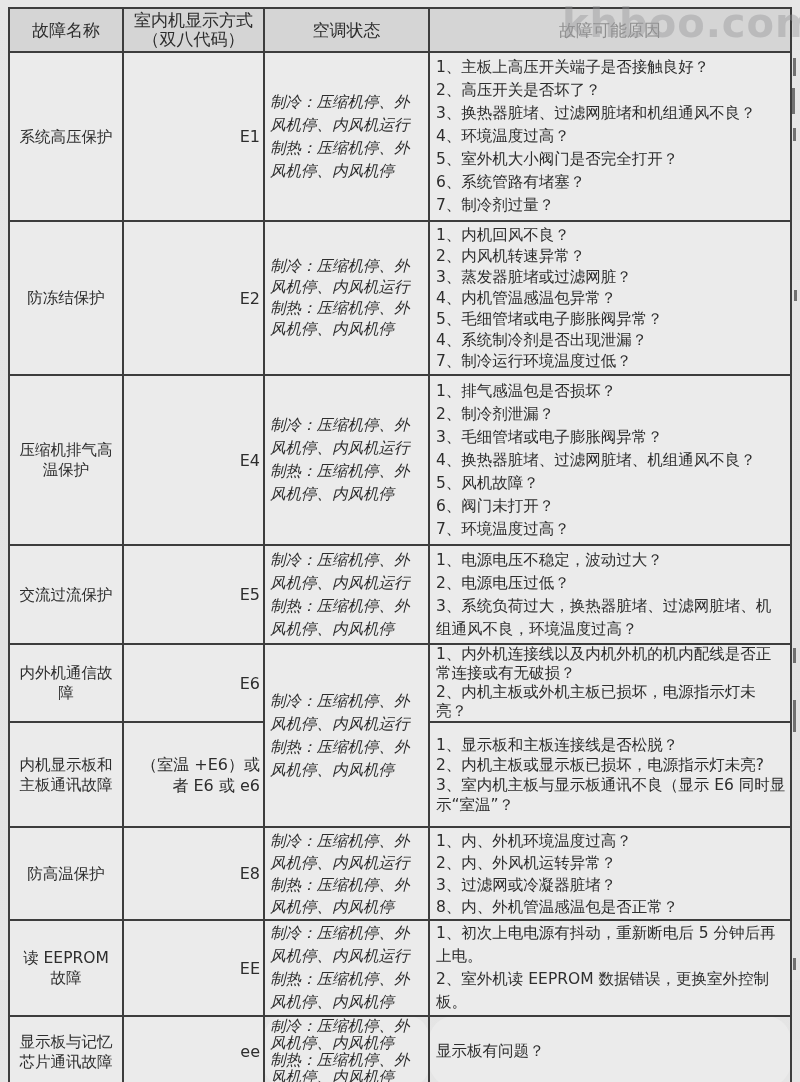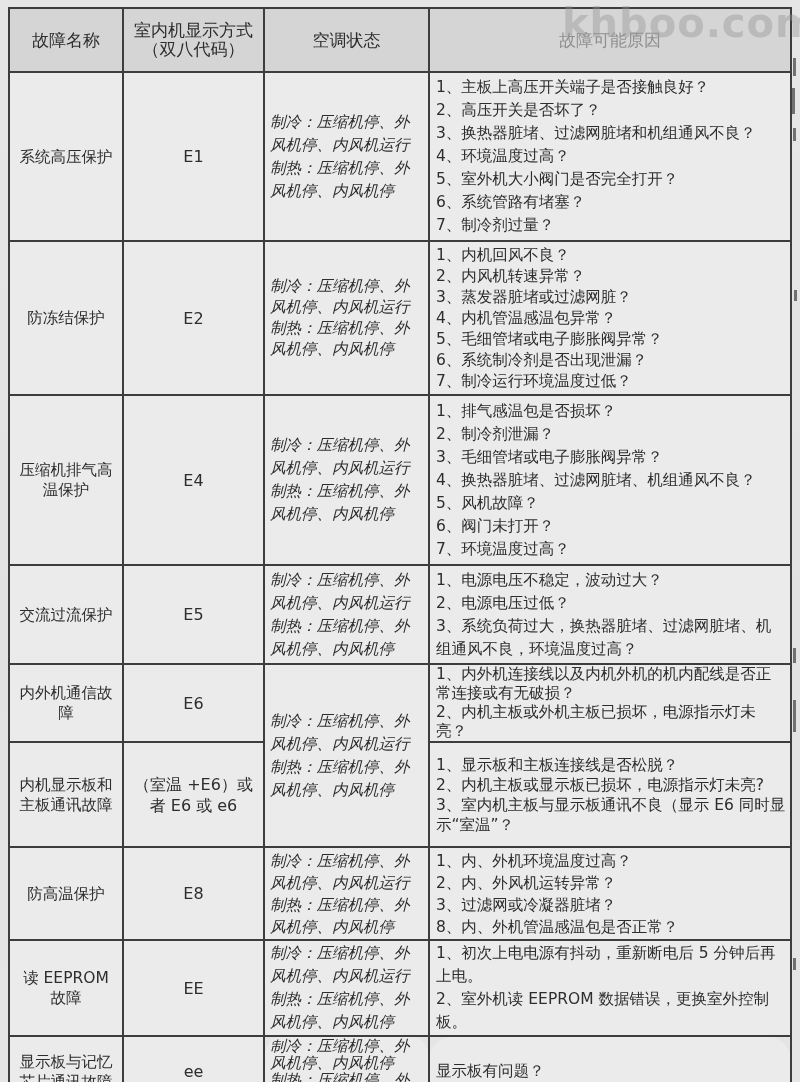--- a/index.html
+++ b/index.html
@@ -13,25 +13,25 @@
   table.fault-table{
     position:absolute;left:8px;top:7px;width:784px;
     border-collapse:collapse;table-layout:fixed;
   }
   th,td{
     border:2px solid #3d3d3d;background:#ebebeb;
     overflow:hidden;vertical-align:middle;
   }
   thead th{
     background:#d5d5d5;font-weight:normal;font-size:17px;
-    height:34px;text-align:center;line-height:19px;padding:12px 2px;
+    height:34px;text-align:center;line-height:19px;padding:2px 2px;
   }
   thead th.faded{color:#8f8f8f;}
   .fault-cell{text-align:center;font-size:15.5px;line-height:20px;padding:0 3px;}
-  .code-cell{text-align:center;font-size:16px;line-height:21px;padding:0 3px;}
+  .code-cell{text-align:right;font-size:16px;line-height:21px;padding:0 3px;}
   .status-cell{font-size:15.5px;text-align:left;padding:0 4px 0 5px;font-style:italic;}
   .causes-cell{font-size:15.5px;text-align:left;padding:0 4px 0 6px;}
   .watermark{
     position:absolute;left:562px;top:0px;z-index:6;
     font-size:40px;font-weight:bold;letter-spacing:1px;
     color:rgba(150,150,152,0.42);pointer-events:none;
   }
   .artifact{position:absolute;background:#4a4a4a;opacity:.75;z-index:4;}
 </style>
 </head>
@@ -83,21 +83,21 @@
           <td class="status-cell" style="line-height: 21px;">
             <div>制冷：压缩机停、外风机停、内风机运行</div>
             <div>制热：压缩机停、外风机停、内风机停</div>
           </td>
           <td class="causes-cell" style="line-height: 21px;">
             <div>1、内机回风不良？</div>
             <div>2、内风机转速异常？</div>
             <div>3、蒸发器脏堵或过滤网脏？</div>
             <div>4、内机管温感温包异常？</div>
             <div>5、毛细管堵或电子膨胀阀异常？</div>
-            <div>6、系统制冷剂是否出现泄漏？</div>
+            <div>4、系统制冷剂是否出现泄漏？</div>
             <div>7、制冷运行环境温度过低？</div>
           </td>
         </tr>
         <tr style="height: 170px;">
           <td class="fault-cell">压缩机排气高温保护</td>
           <td class="code-cell">E4</td>
           <td class="status-cell" style="line-height: 23px;">
             <div>制冷：压缩机停、外风机停、内风机运行</div>
             <div>制热：压缩机停、外风机停、内风机停</div>
           </td>

